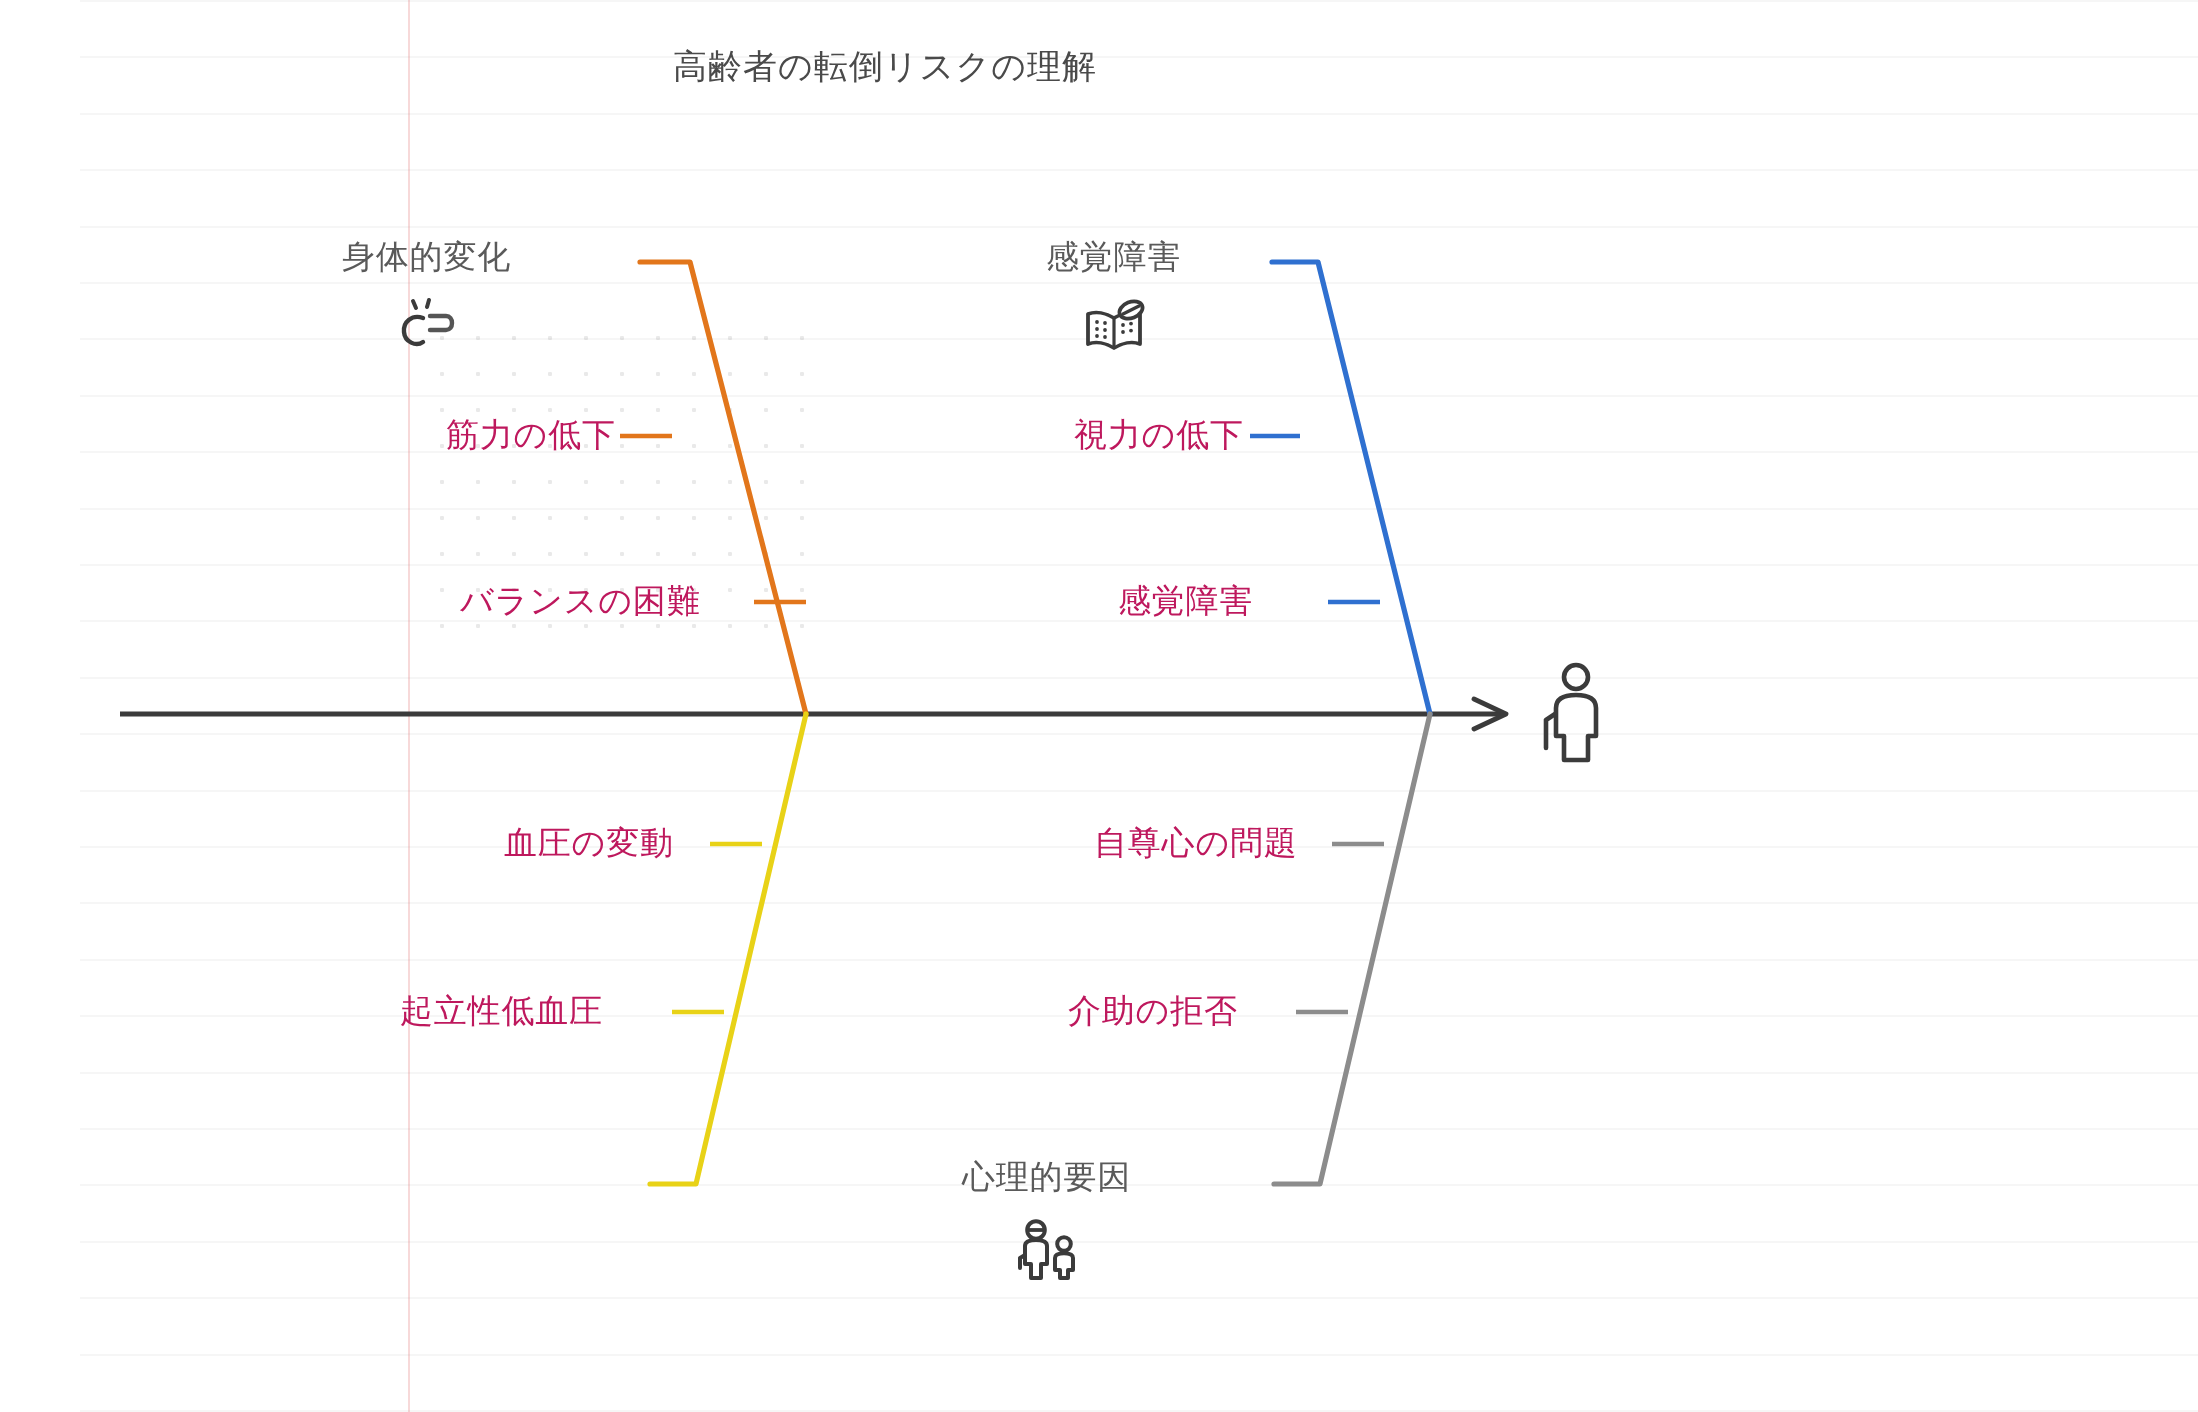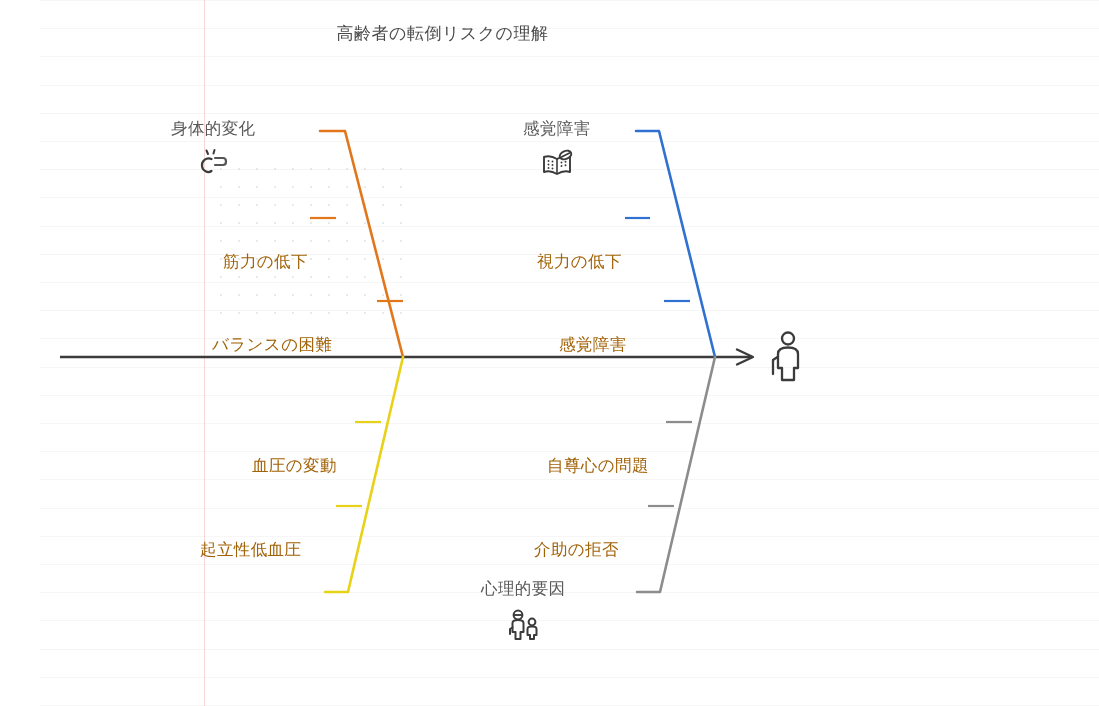--- a/index.html
+++ b/index.html
@@ -68,24 +68,23 @@
     text-align: center;
     font-size: 17px;
     color: #4a4a4a;
     letter-spacing: 0.5px;
     white-space: nowrap;
   }
   
   .lbl {
     position: absolute;
     font-size: 16.5px;
-    color: #a16207;
+    color: #be185d;
     white-space: nowrap;
     letter-spacing: 0.4px;
-    margin-top: 44px;
   }
   .cat-label {
     display: flex;
     align-items: center;
     gap: 8px;
     white-space: nowrap;
     flex-direction: column;
   }
   .cat-label .txt { font-size: 16.5px; color: #5a5a5a; letter-spacing: 0.4px; }
   .cat-icon { display: block; flex: 0 0 auto; }
@@ -194,21 +193,21 @@
         <line x1="9.4" y1="7" x2="18.6" y2="7" stroke="#3b3b3b" stroke-width="1.9"></line>
         <path d="M8.5 15 C8.5 13, 10 12, 14 12 C18 12, 19.5 13, 19.5 15 L19.5 24 L16.5 24 L16.5 31 L11.5 31 L11.5 24 L8.5 24 Z" stroke="#3b3b3b" stroke-width="2" fill="none" stroke-linejoin="round"></path>
         <path d="M6 21 L6 26 M6 21 L8.5 19.5" stroke="#3b3b3b" stroke-width="2" stroke-linecap="round" fill="none"></path>
         <circle cx="28" cy="14" r="3.4" stroke="#3b3b3b" stroke-width="2" fill="none"></circle>
         <path d="M23.5 21 C23.5 19.5, 25 18.6, 28 18.6 C31 18.6, 32.5 19.5, 32.5 21 L32.5 27 L30 27 L30 31 L26 31 L26 27 L23.5 27 Z" stroke="#3b3b3b" stroke-width="2" fill="none" stroke-linejoin="round"></path>
       </svg>
     </span>
   </div>
 
   <div class="lbl" style="left:223px; top:207px;">筋力の低下</div>
-  <div class="lbl" style="left:212px; top:290px;">バランスの困難</div>
+  <div class="lbl" style="left:230px; top:290px;">バランスの困難</div>
 
   <div class="lbl" style="left:537px; top:207px;font-family:Liberation Serif, serif;">視力の低下</div>
   <div class="lbl" style="left:559px; top:290px;">感覚障害</div>
 
   <div class="lbl" style="left:252px; top:411px;">血圧の変動</div>
   <div class="lbl" style="left:200px; top:495px;">起立性低血圧</div>
 
   <div class="lbl" style="left:547px; top:411px;">自尊心の問題</div>
   <div class="lbl" style="left:534px; top:495px;">介助の拒否</div>
 

